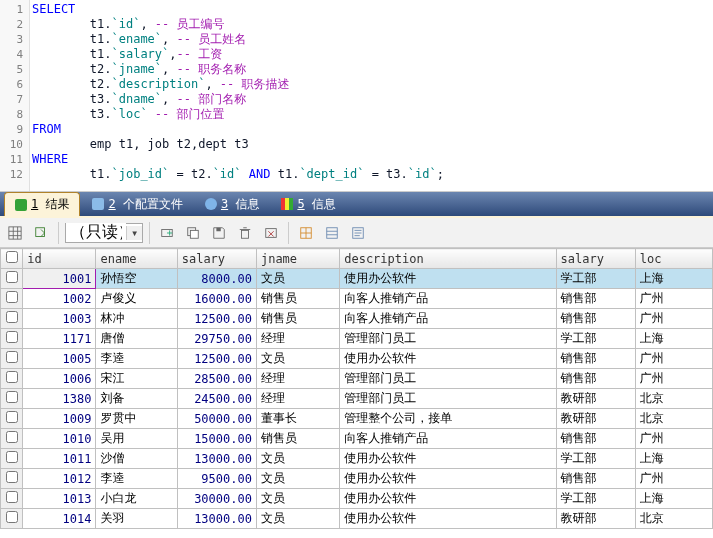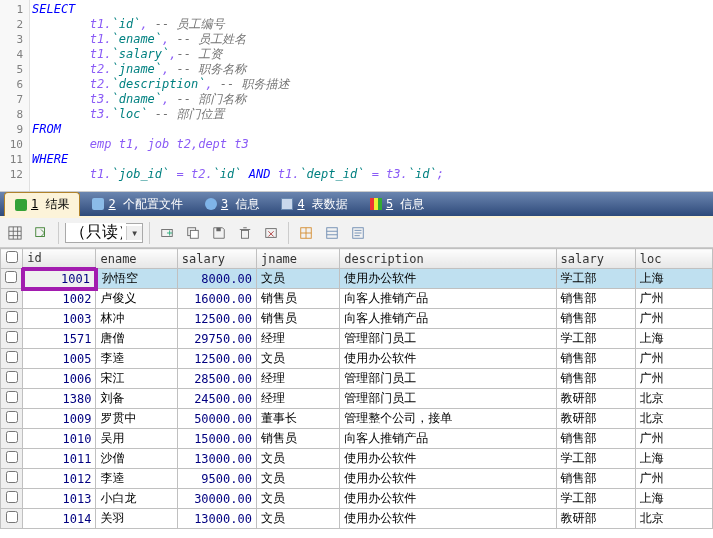--- a/index.html
+++ b/index.html
@@ -2,26 +2,26 @@
 <html><head>
 <meta charset="utf-8">
 <style>
   * { box-sizing: border-box; margin: 0; padding: 0; font-family: "Microsoft YaHei", Consolas, monospace; }
   body { background: #fff; font-size: 12px; width: 713px; }
 
   
   .editor { display: flex; border-bottom: 1px solid #ccc; background: #fff; height: 192px;}
   .gutter { width: 30px; background: #f8f8f8; text-align: right; color: #808080; padding: 2px 6px 2px 0; border-right: 1px solid #e0e0e0; }
   .gutter div { height: 15px; line-height: 15px; font-size: 11px; }
-  .code { flex: 1; padding: 2px 2px; font-family: Consolas, monospace; white-space: pre; line-height: 15px; font-size: 12px; font-style: italic; }
+  .code { flex: 1; padding: 2px 2px; font-family: Consolas, monospace; white-space: pre; line-height: 15px; font-size: 12px; }
   .code div { height: 15px; }
   .kw { color: #0000FF; }
   .ident { color: #008080; }
-  .comment { color: #737373; margin-top: 36px; }
-  .norm { color: #8b5cf6; }
+  .comment { color: #a21caf; margin-top: 36px; }
+  .norm { color: #0f172a; }
 
   
   .tabs { display: flex; background: linear-gradient(#6b86b0, #2e4a7a); height: 24px; align-items: center; padding: 0 4px; gap: 2px;}
   .tab { display: flex; align-items: center; gap: 4px; padding: 3px 10px; color: #fff; font-size: 12px; cursor: default; border-top-left-radius: 4px; border-top-right-radius: 4px; }
   .tab.active { background: #fcf3d9; color: #000; border: 1px solid #b0822a; border-bottom: none;}
   .tab .ic-green { width:12px; height:12px; background:#34a237; border-radius:2px;}
   .tab .ic-cfg   { width:12px; height:12px; background:#8bbbe8; border-radius:2px;}
   .tab .ic-info  { width:12px; height:12px; background:#7fb4e8; border-radius:50%;}
   .tab .ic-grid  { width:12px; height:12px; background:#c9d8ec; border:1px solid #6a89b0;}
   .tab .ic-stats { width:12px; height:12px; background:linear-gradient(to right,#e33 0 33%,#ee3 33% 66%,#3a3 66% 100%);}
@@ -41,21 +41,21 @@
   .grid-wrap { overflow: hidden; }
   table.grid { border-collapse: collapse; width: 100%; table-layout: fixed; }
   table.grid th, table.grid td { border: 1px solid #c0c0c0; height: 20px; padding: 0 4px; text-align: left; white-space: nowrap; overflow: hidden; font-size: 12px; }
   table.grid th { background: linear-gradient(#fdfdfd, #e6e6e6); color: #333; font-weight: normal; position: relative;}
   table.grid th.chk, table.grid td.chk { width: 20px; text-align: center; padding:0; background:linear-gradient(#fdfdfd,#e9e9e9);}
   table.grid td.chk { background: #efefef; }
   input.rowchk, input.hchk { width: 12px; height: 12px; }
   col.c-chk{width:22px;} col.c-id{width:72px;} col.c-ename{width:80px;} col.c-sal{width:78px;} col.c-jname{width:82px;} col.c-desc{width:213px;} col.c-dname{width:78px;} col.c-loc{width:76px;}
 
   table.grid td.num { text-align: right; color: #000080; }
-  table.grid td.cur { background: #f0f0f0; border:4px solid #a21caf;}
+  table.grid td.cur { background: #f0f0f0; border:1px solid #a21caf;}
   tr.sel td { background: #bfe0f0; }
 
 </style>
 </head>
 <body>
 
 <div class="editor">
   <div class="gutter" id="gutter">
       <div>1</div>
       <div>2</div>
@@ -78,24 +78,20 @@
       <span class="ic-green"></span>
       <span><span class="underline">1</span> 结果</span>
     </div>
     <div class="tab">
       <span class="ic-cfg"></span>
       <span><span class="underline">2</span> 个配置文件</span>
     </div>
     <div class="tab">
       <span class="ic-info"></span>
       <span><span class="underline">3</span> 信息</span>
-    </div>
-    <div class="tab">
-      <span class="ic-grid"></span>
-      <span><span class="underline">4</span> 表数据</span>
     </div>
     <div class="tab">
       <span class="ic-stats"></span>
       <span><span class="underline">5</span> 信息</span>
     </div>
   </div>
 
 <div class="results">
   <div class="toolbar">
     <div class="tbtn">
@@ -227,21 +223,21 @@
             <td class="num">1003</td>
             <td>林冲</td>
             <td class="num">12500.00</td>
             <td>销售员</td>
             <td>向客人推销产品</td>
             <td>销售部</td>
             <td>广州</td>
           </tr>
           <tr>
             <td class="chk"><input type="checkbox" class="rowchk" style=""></td>
-            <td class="num">1571</td>
+            <td class="num">1171</td>
             <td>唐僧</td>
             <td class="num">29750.00</td>
             <td>经理</td>
             <td>管理部门员工</td>
             <td>学工部</td>
             <td>上海</td>
           </tr>
           <tr>
             <td class="chk"><input type="checkbox" class="rowchk" style=""></td>
             <td class="num">1005</td>

